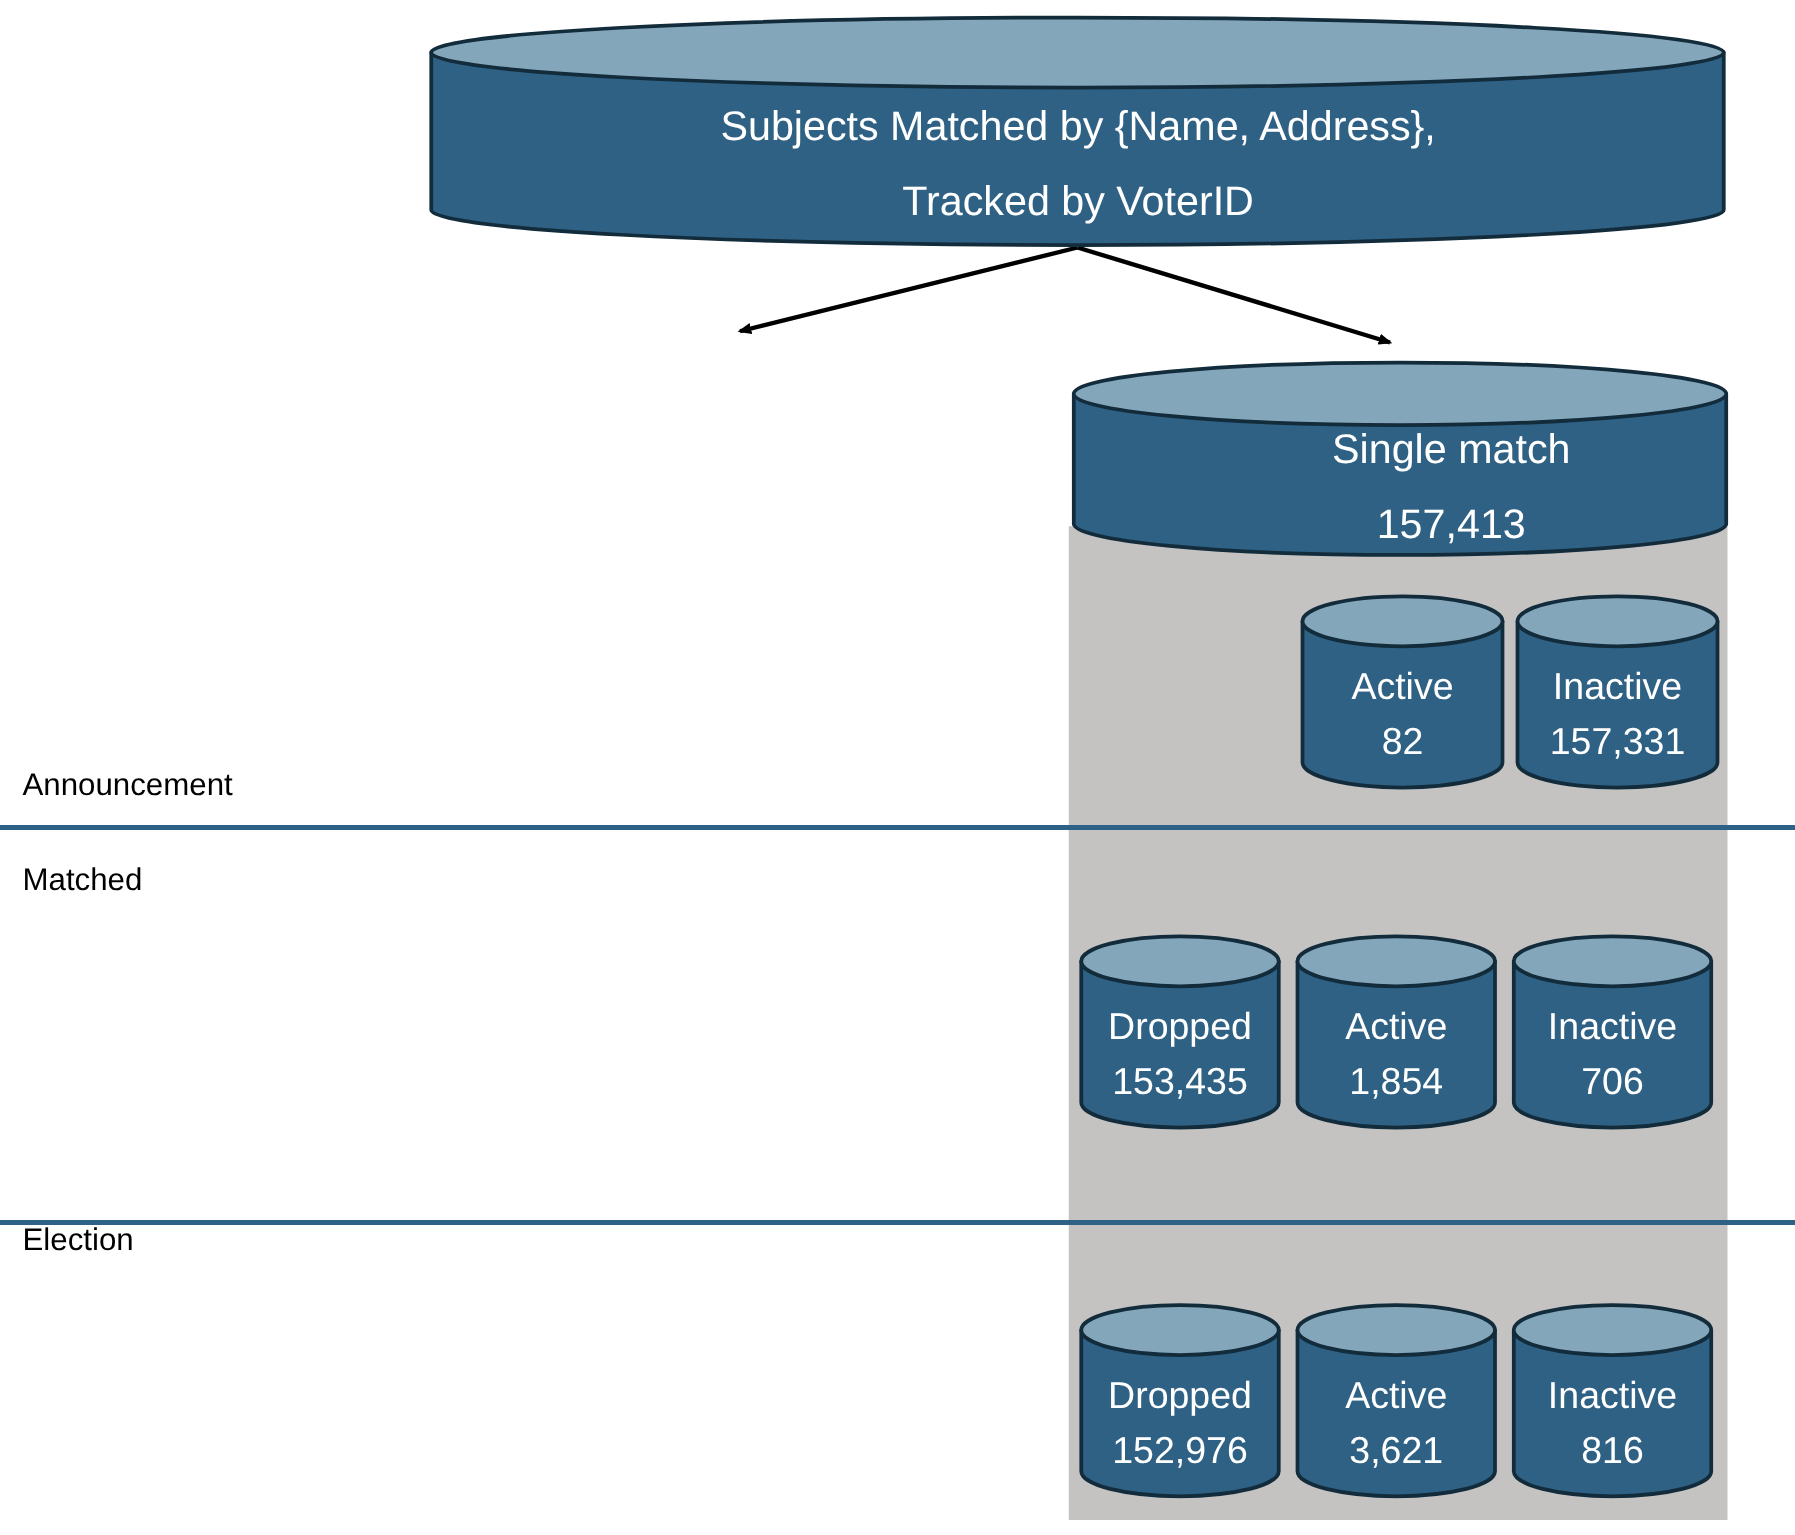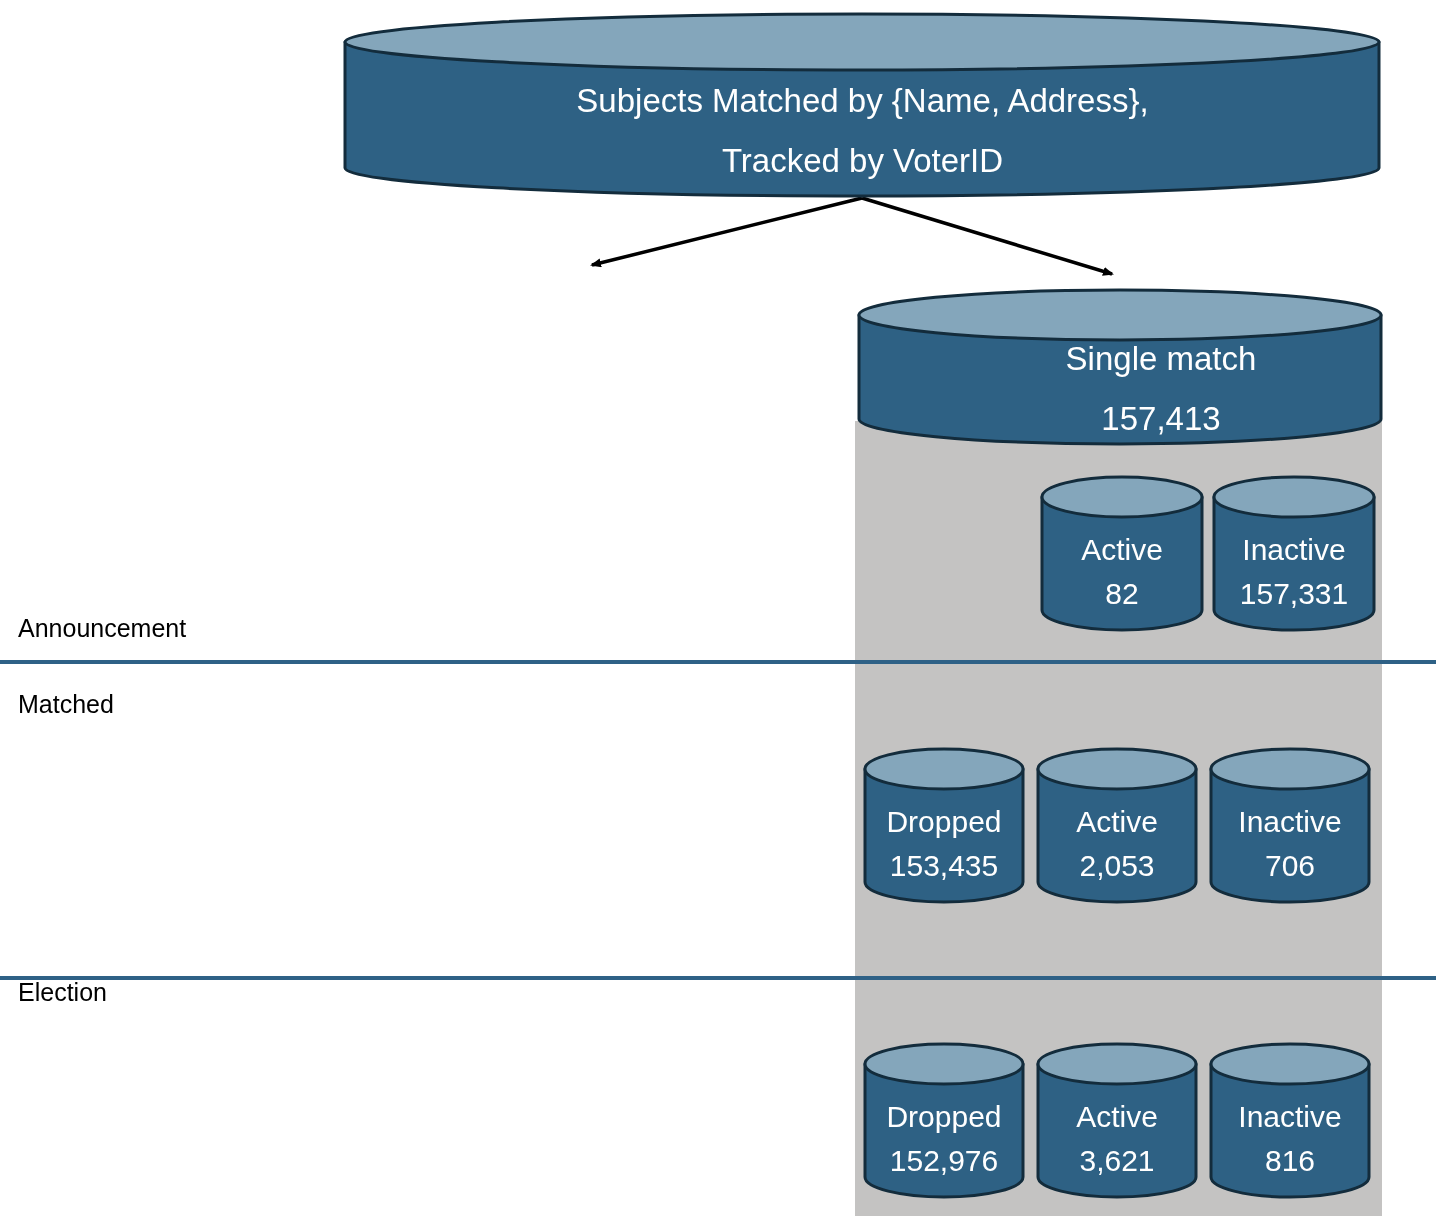--- a/index.html
+++ b/index.html
@@ -130,21 +130,21 @@
       <div>153,435</div>
     </div>
   </div>
   <div class="cyl" style="left:1036px; top:747px; width:162px; height:157px">
     <svg width="162" height="157" viewBox="0 0 162 157">
       <path class="cyl-body" d="M2,22 V135 A79,20 0 0 0 160,135 V22 Z"></path>
       <ellipse class="cyl-top" cx="81" cy="22" rx="79" ry="20"></ellipse>
     </svg>
     <div class="cyl-label small pad-small">
       <div>Active</div>
-      <div>2,053</div>
+      <div>1,854</div>
     </div>
   </div>
   <div class="cyl" style="left:1209px; top:747px; width:162px; height:157px">
     <svg width="162" height="157" viewBox="0 0 162 157">
       <path class="cyl-body" d="M2,22 V135 A79,20 0 0 0 160,135 V22 Z"></path>
       <ellipse class="cyl-top" cx="81" cy="22" rx="79" ry="20"></ellipse>
     </svg>
     <div class="cyl-label small pad-small">
       <div>Inactive</div>
       <div>706</div>

